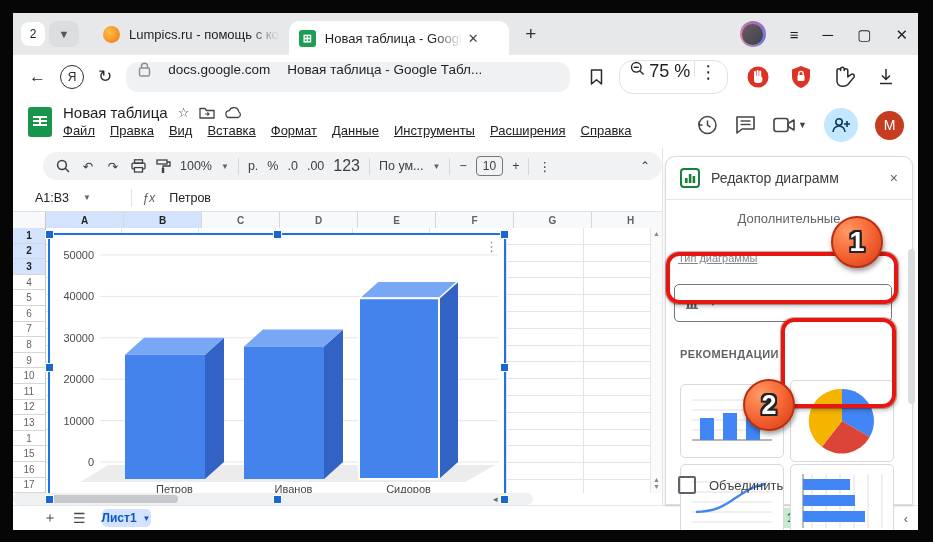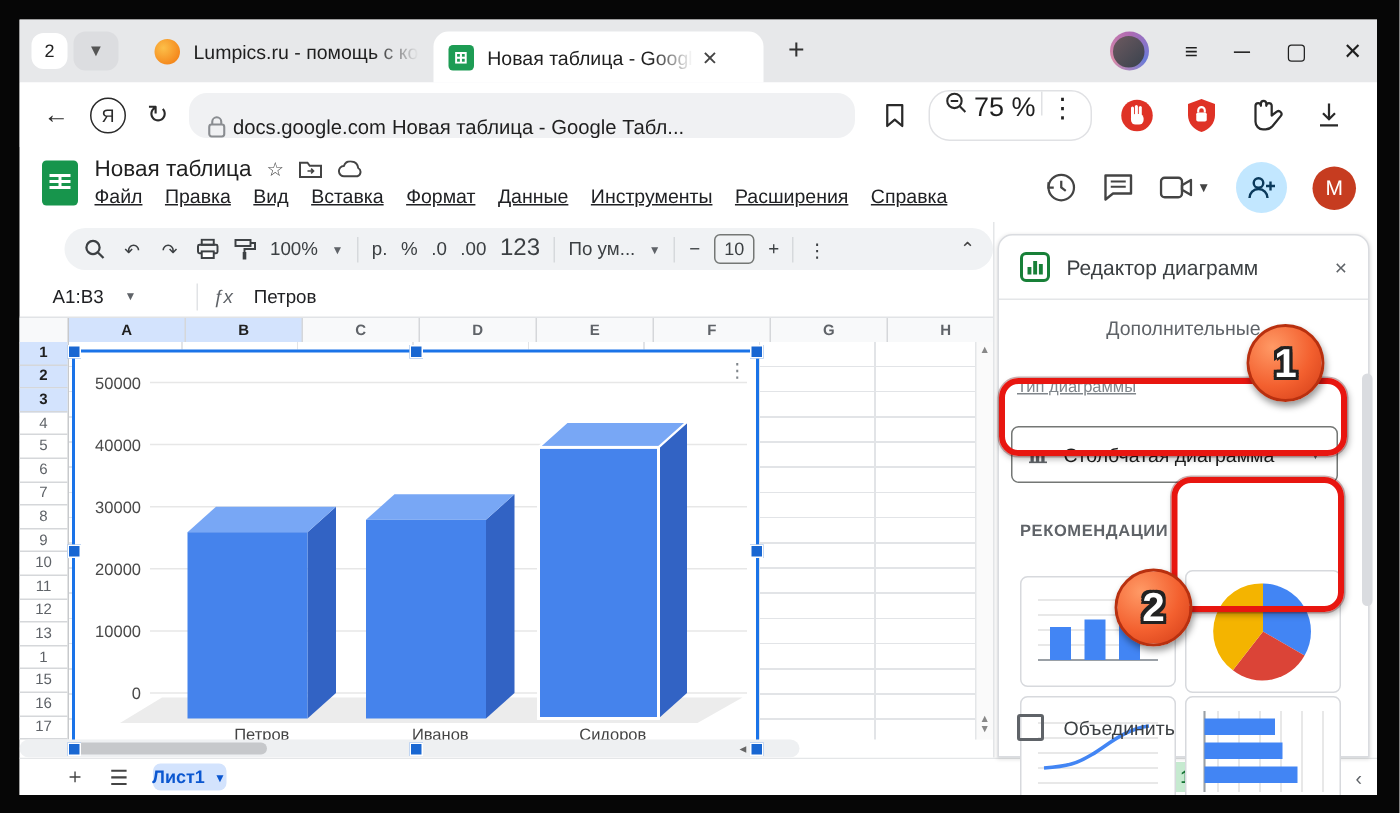--- a/index.html
+++ b/index.html
@@ -18,21 +18,21 @@
   .tabclose{margin-left:6px;color:#444;font-size:13px;}
   .newtab{width:28px;height:28px;border-radius:50%;display:flex;align-items:center;justify-content:center;font-size:19px;color:#333;margin-left:8px;}
   .tsright{margin-left:auto;display:flex;align-items:center;gap:24px;}
   .avatar-ring{width:26px;height:26px;border-radius:50%;background:conic-gradient(#b06ab3,#6a7bd8,#d88aa8,#b06ab3);display:flex;align-items:center;justify-content:center;}
   .avatar-ring .inner{width:21px;height:21px;border-radius:50%;background:linear-gradient(135deg,#6d5a60,#39424d);}
   .winbtn{color:#1f1f1f;font-size:15px;line-height:1;}
   
   .addressbar{height:43px;background:#fff;display:flex;align-items:center;padding:0 10px 0 16px;gap:14px;flex:none;}
   .navic{color:#2a2a2a;font-size:17px;}
   .ya-circle{width:22px;height:22px;border-radius:50%;border:1.7px solid #2a2a2a;display:flex;align-items:center;justify-content:center;font-size:12px;color:#2a2a2a;}
-  .addrpill{height:30px;background:#f0f1f3;border-radius:12px;display:flex;align-items:flex-end;padding:0 12px;gap:4px;width:420px;}
+  .addrpill{height:30px;background:#f0f1f3;border-radius:12px;display:flex;align-items:flex-start;padding:0 12px;gap:17px;width:420px;}
   .domain{font-size:13.5px;color:#1f1f1f;}
   .pagetitle{font-size:13.5px;color:#1f1f1f;white-space:nowrap;overflow:hidden;}
   .bookmark{margin-left:4px;}
   .zoompill{height:32px;border:1px solid #e0e1e4;border-radius:14px;display:flex;align-items:flex-start;padding:0 10px;gap:4px;color:#1f1f1f;font-size:18px;}
   .zoompill .vdiv{width:1px;height:16px;background:#e0e1e4;}
   .extrow{display:flex;align-items:center;gap:20px;margin-left:4px;}
   
   .sheader{height:44px;display:flex;align-items:flex-start;padding:6px 14px 0 14px;flex:none;}
   .slogo{margin:2px 10px 0 0;}
   .titleblock{display:flex;flex-direction:column;}
@@ -421,21 +421,20 @@
           <div class="ptab inactive">Дополнительные</div>
         </div>
         <div class="plabel">Тип диаграммы</div>
         <div class="typedrop">
           <svg width="14" height="12" viewBox="0 0 14 12">
               <line x1="1" y1="11.3" x2="13" y2="11.3" stroke="#5f6368" stroke-width="1.2"></line>
               <rect x="2" y="6" width="2.2" height="5" fill="#5f6368"></rect>
               <rect x="5.6" y="3" width="2.2" height="8" fill="#5f6368"></rect>
               <rect x="9.2" y="5" width="2.2" height="6" fill="#5f6368"></rect>
             </svg>
-          <span class="val">Столбчатая диаграмма</span>
           <span style="font-size:8px;color:#5f6368">▼</span>
         </div>
         <div class="reclabel">РЕКОМЕНДАЦИИ</div>
         <div class="thumbgrid">
           <div class="thumb" style="left:14px;top:4px;width:102px;height:72px">
             <svg width="88" height="58" viewBox="0 0 88 58">
                 <g stroke="#e0e0e0" stroke-width="1">
                   <line x1="4" y1="8" x2="84" y2="8"></line>
                   <line x1="4" y1="18" x2="84" y2="18"></line>
                   <line x1="4" y1="28" x2="84" y2="28"></line>

